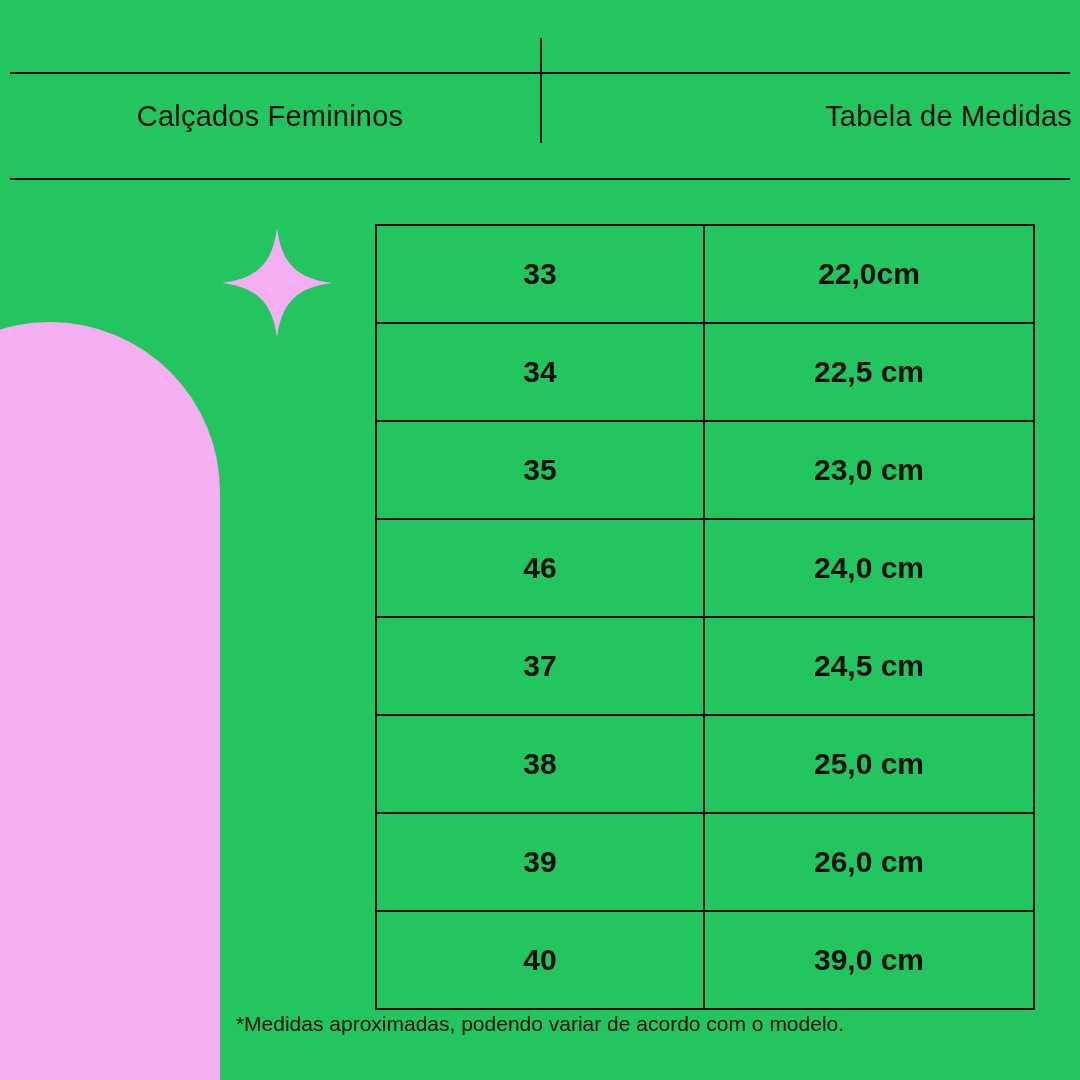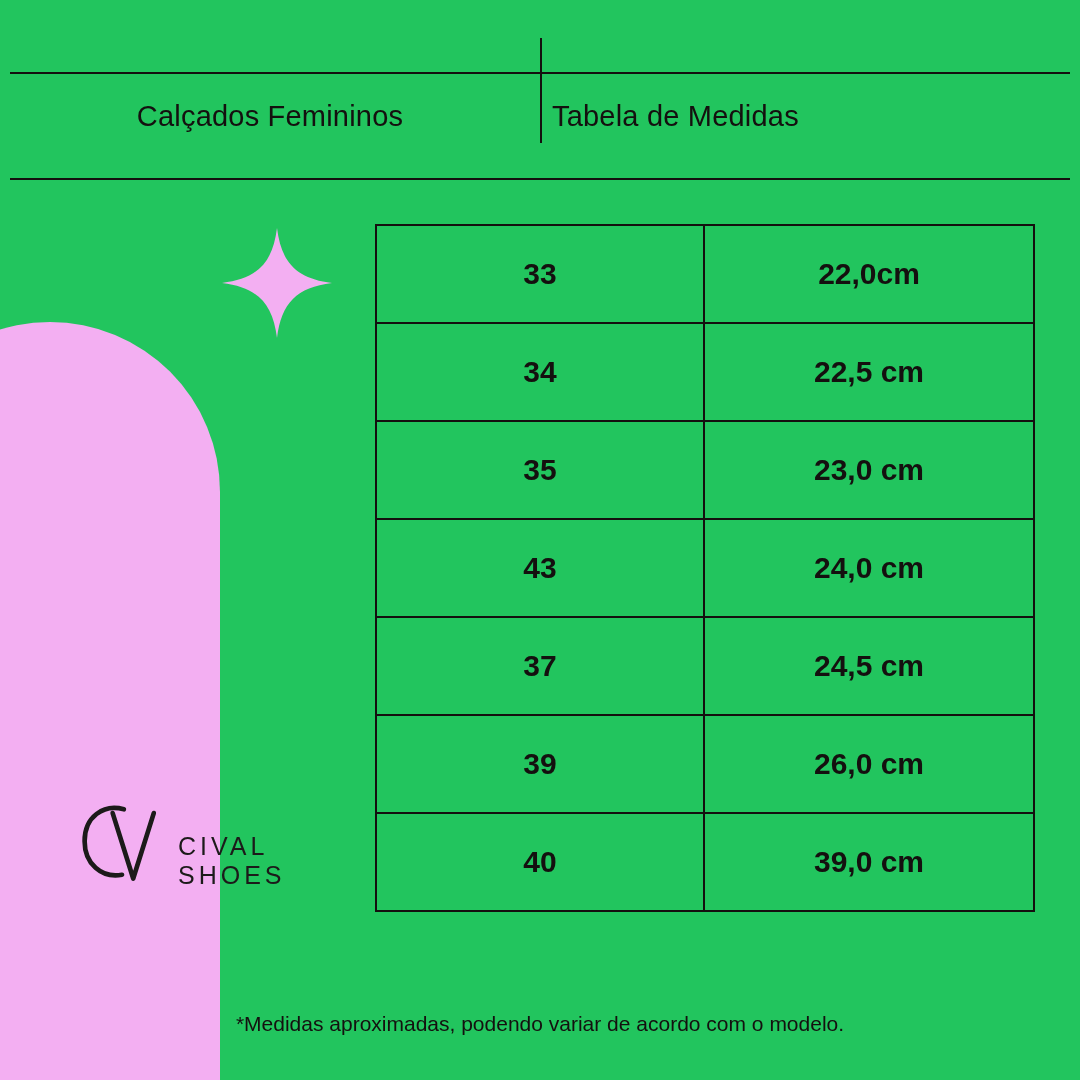--- a/index.html
+++ b/index.html
@@ -51,21 +51,21 @@
     text-align: center;
     font-size: 29px;
     color: #14100f;
     letter-spacing: 0.2px;
   }
   .header-right {
     position: absolute;
     left: 552px;
     top: 100px;
     width: 520px;
-    text-align: left;
+    text-align: right;
     font-size: 29px;
     color: #14100f;
     letter-spacing: 0.2px;
   }
 
   
   .blob {
     position: absolute;
     left: -120px;
     top: 322px;
@@ -159,52 +159,47 @@
   <div class="header-right">Tabela de Medidas</div>
 
   <div class="blob"></div>
 
   <div class="sparkle">
     <svg viewBox="0 0 100 100" width="110" height="110" aria-hidden="true">
       <path d="M50 0 C54 32 68 46 100 50 C68 54 54 68 50 100 C46 68 32 54 0 50 C32 46 46 32 50 0 Z" fill="#f3aff2"></path>
     </svg>
   </div>
 
-  <div class="logo">
-    <div class="logo-mark">
-      <svg viewBox="0 0 100 92" width="96" height="86" aria-hidden="true">
-        <path d="M52 10 C30 4 10 18 10 44 C10 68 28 84 50 80" fill="none" stroke="#1c1a1a" stroke-width="5" stroke-linecap="round"></path>
-        <path d="M40 14 L62 84 L84 14" fill="none" stroke="#1c1a1a" stroke-width="5" stroke-linecap="round" stroke-linejoin="round"></path>
-      </svg>
-    </div>
-    <div class="logo-text">CIVAL SHOES</div>
-  </div>
 
   <div class="table-wrap">
     <table class="size-table">
       <tbody>
         <tr>
           <td class="col-size">33</td>
           <td class="col-measure">22,0cm</td>
         </tr>
         <tr>
           <td class="col-size">34</td>
           <td class="col-measure">22,5 cm</td>
         </tr>
         <tr>
           <td class="col-size">35</td>
           <td class="col-measure">23,0 cm</td>
         </tr>
         <tr>
-          <td class="col-size">43</td>
+          <td class="col-size">46</td>
           <td class="col-measure">24,0 cm</td>
         </tr>
         <tr>
           <td class="col-size">37</td>
           <td class="col-measure">24,5 cm</td>
+        </tr>
+        <tr>
+          <td class="col-size">38</td>
+          <td class="col-measure">25,0 cm</td>
         </tr>
         <tr>
           <td class="col-size">39</td>
           <td class="col-measure">26,0 cm</td>
         </tr>
         <tr>
           <td class="col-size">40</td>
           <td class="col-measure">39,0 cm</td>
         </tr>
       </tbody>

